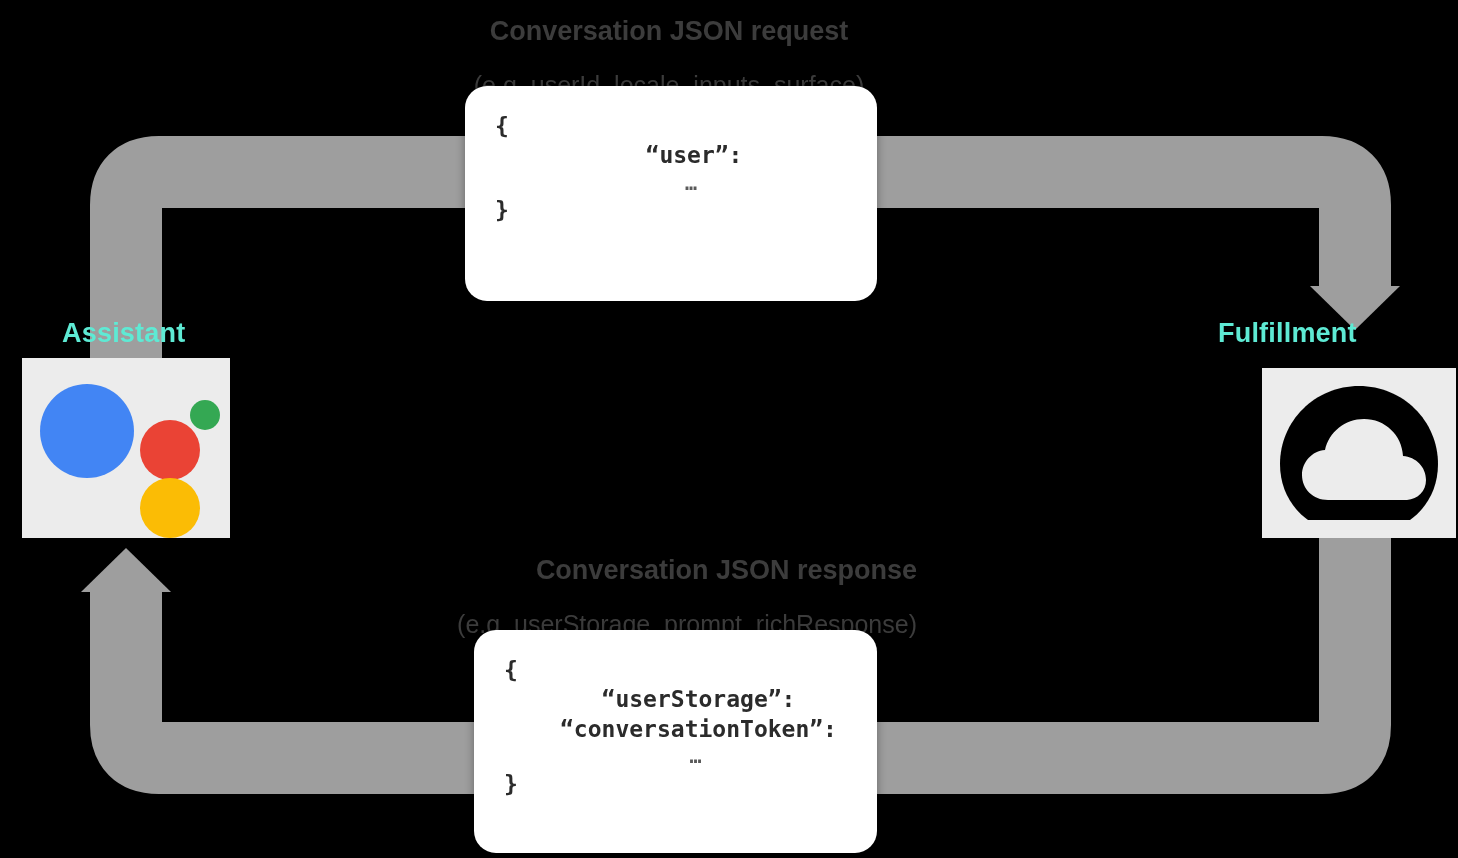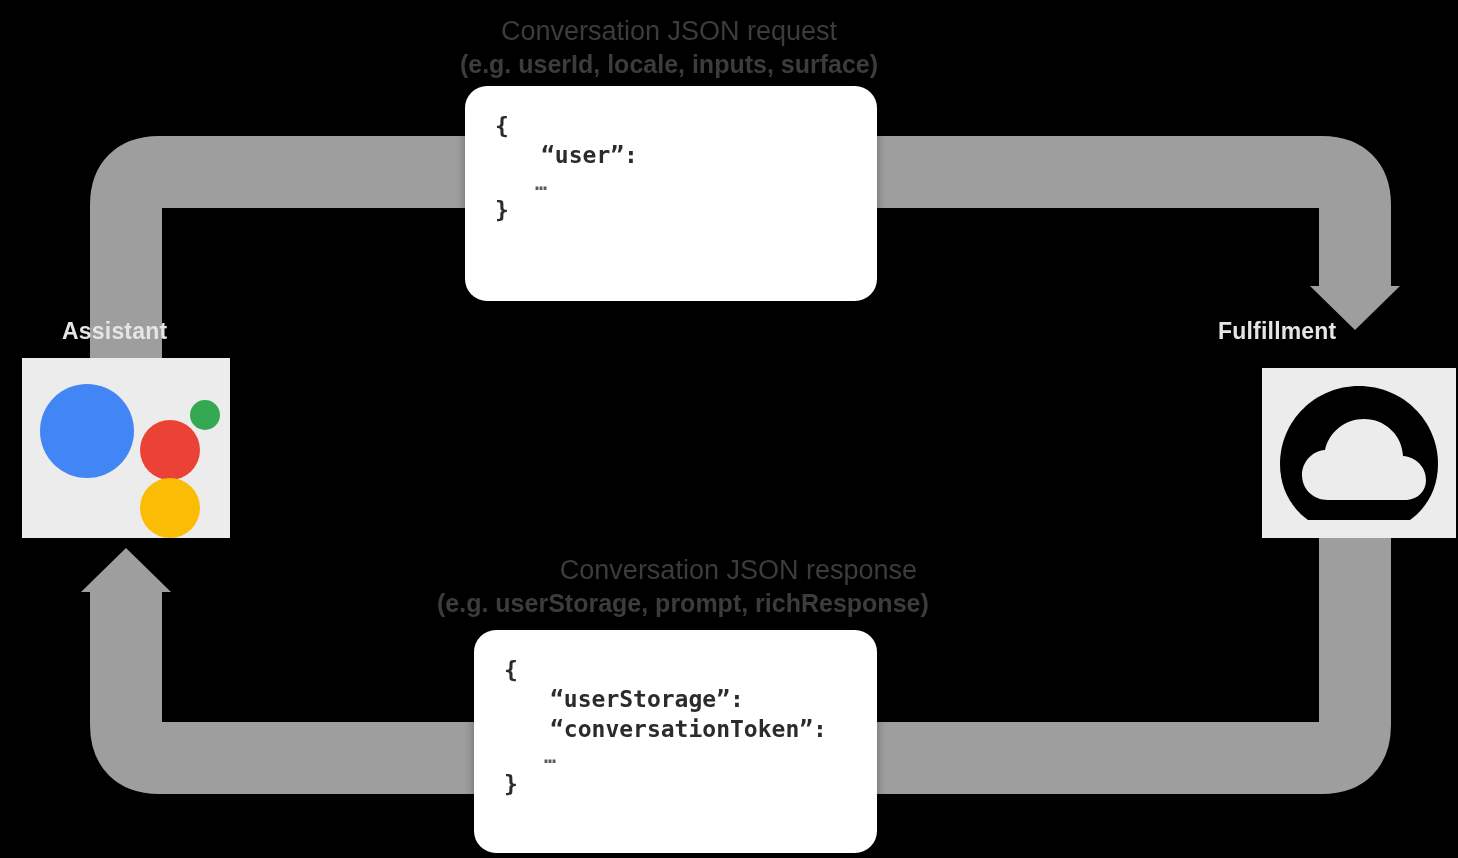--- a/index.html
+++ b/index.html
@@ -46,48 +46,49 @@
   
   .dot { position: absolute; border-radius: 50%; }
   #ga-blue   { left: 18px;  top: 26px;  width: 94px; height: 94px; background: #4285F4; }
   #ga-red    { left: 118px; top: 62px;  width: 60px; height: 60px; background: #EA4335; }
   #ga-yellow { left: 118px; top: 120px; width: 60px; height: 60px; background: #FBBC05; }
   #ga-green  { left: 168px; top: 42px;  width: 30px; height: 30px; background: #34A853; }
 
   
   .node-caption {
     position: absolute;
-    color: #e5e5e5;
-    font-size: 23px;
+    color: #5eead4;
+    font-size: 27px;
     font-weight: 700;
     letter-spacing: 0.2px;
     white-space: nowrap;
     text-align: center;
   }
   #assistant-caption   { left: 62px;   top: 318px; }
   #fulfillment-caption { left: 1218px; top: 318px; }
 
   
   .flow-label {
     position: absolute;
     text-align: center;
     color: #3C3C3C;
     white-space: nowrap;
   }
   .flow-label .line1 {
     display: block;
     font-size: 27px;
-    font-weight: 400;
+    font-weight: 700;
     line-height: 34px;
   }
   .flow-label .line2 {
     display: block;
     font-size: 25px;
-    font-weight: 700;
+    font-weight: 400;
     line-height: 32px;
+    margin-top: 21px;
   }
   #request-label  { left: 429px; top: 14px;  width: 480px; }
   #response-label { left: 437px; top: 553px; width: 480px; text-align: right; }
 
   
   .json-card {
     position: absolute;
     background: #FFFFFF;
     border-radius: 22px;
     box-shadow: 0 2px 10px rgba(0,0,0,0.35);
@@ -95,21 +96,21 @@
     padding: 26px 30px 26px 30px;
     font-family: "DejaVu Sans Mono", "Liberation Mono", monospace;
     font-size: 23px;
     font-weight: 700;
     color: #2B2B2B;
     line-height: 1.28;
   }
   #request-card  { left: 465px; top: 86px;  width: 412px; height: 215px; }
   #response-card { left: 474px; top: 630px; width: 403px; height: 223px; }
   .json-line { white-space: pre; }
-  .json-line.indent { padding-left: 2.0em; }
+  .json-line.indent { padding-left: 2.0em; text-align: center; }
   .json-line.ellipsis { color: #5A5A5A; font-size: 20px; }
 </style>
 </head>
 <body>
 
 <div id="stage">
 
   <svg id="arrow-layer" viewBox="0 0 1458 858" width="1458" height="858" aria-hidden="true">
 
     <g>

